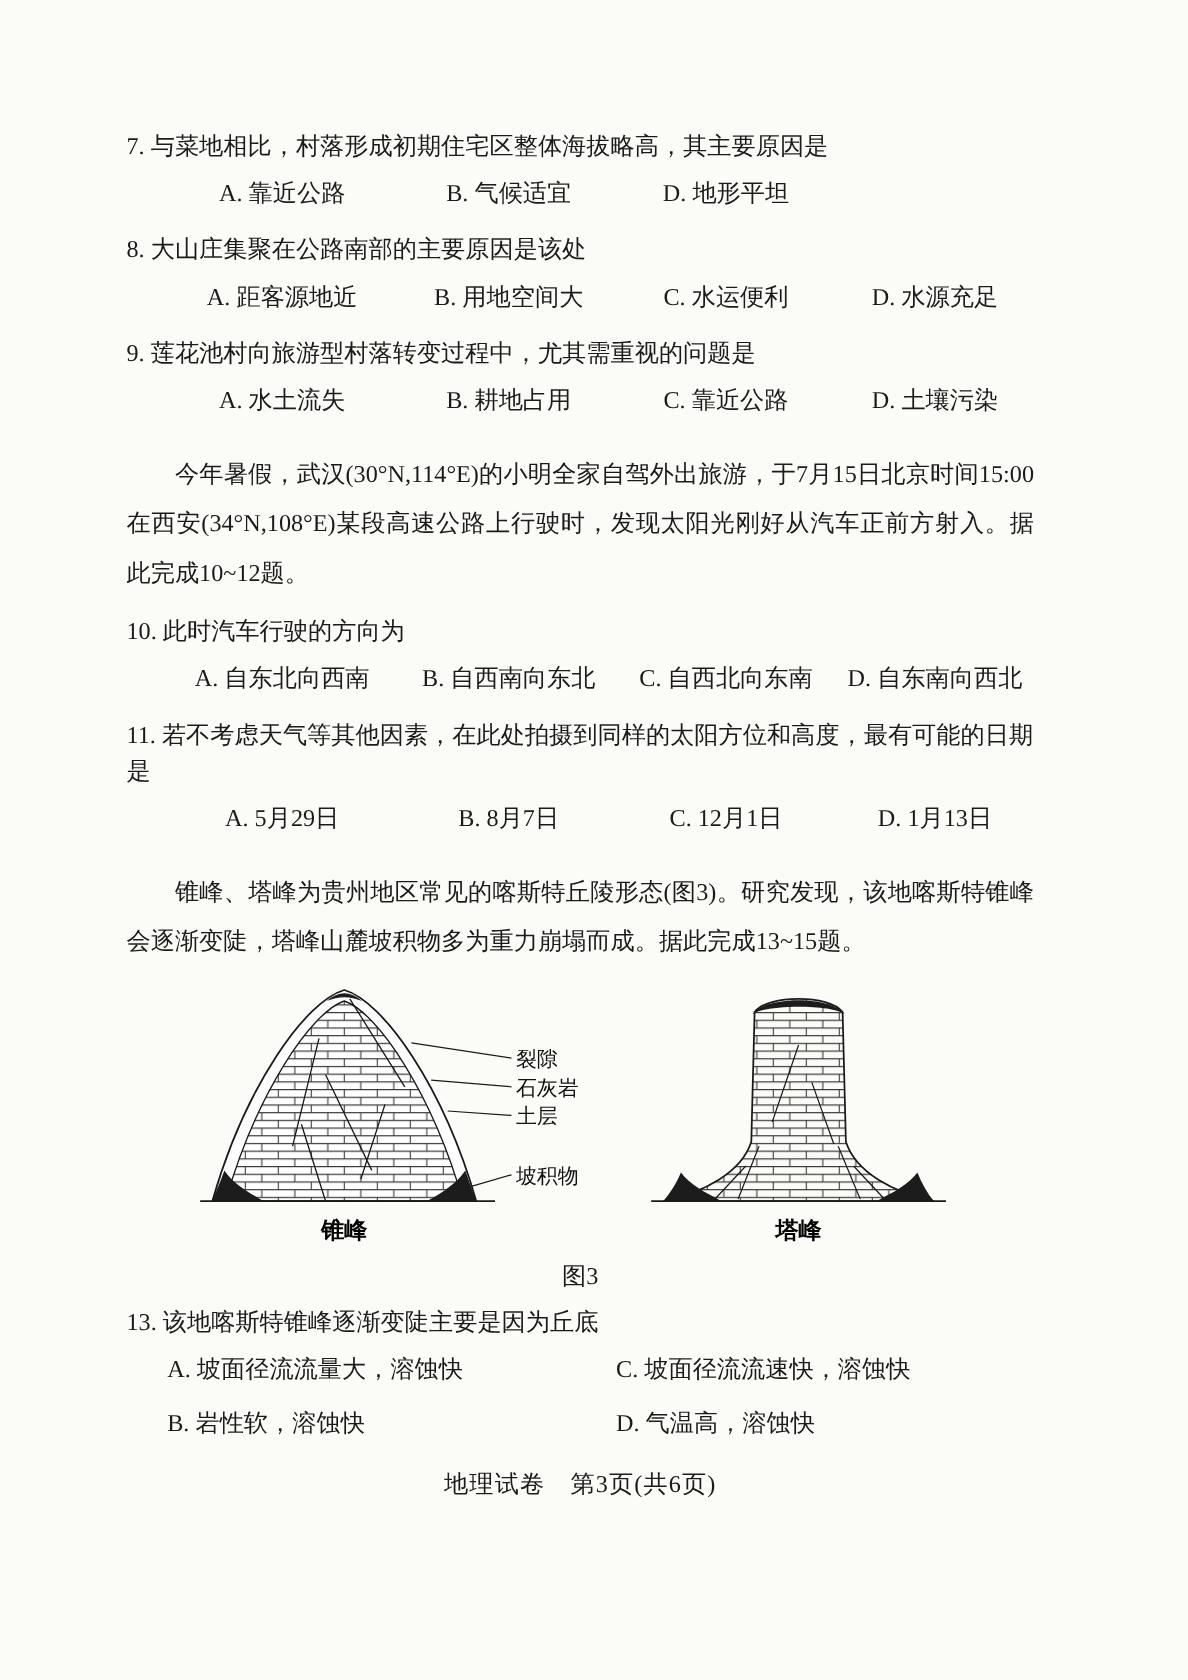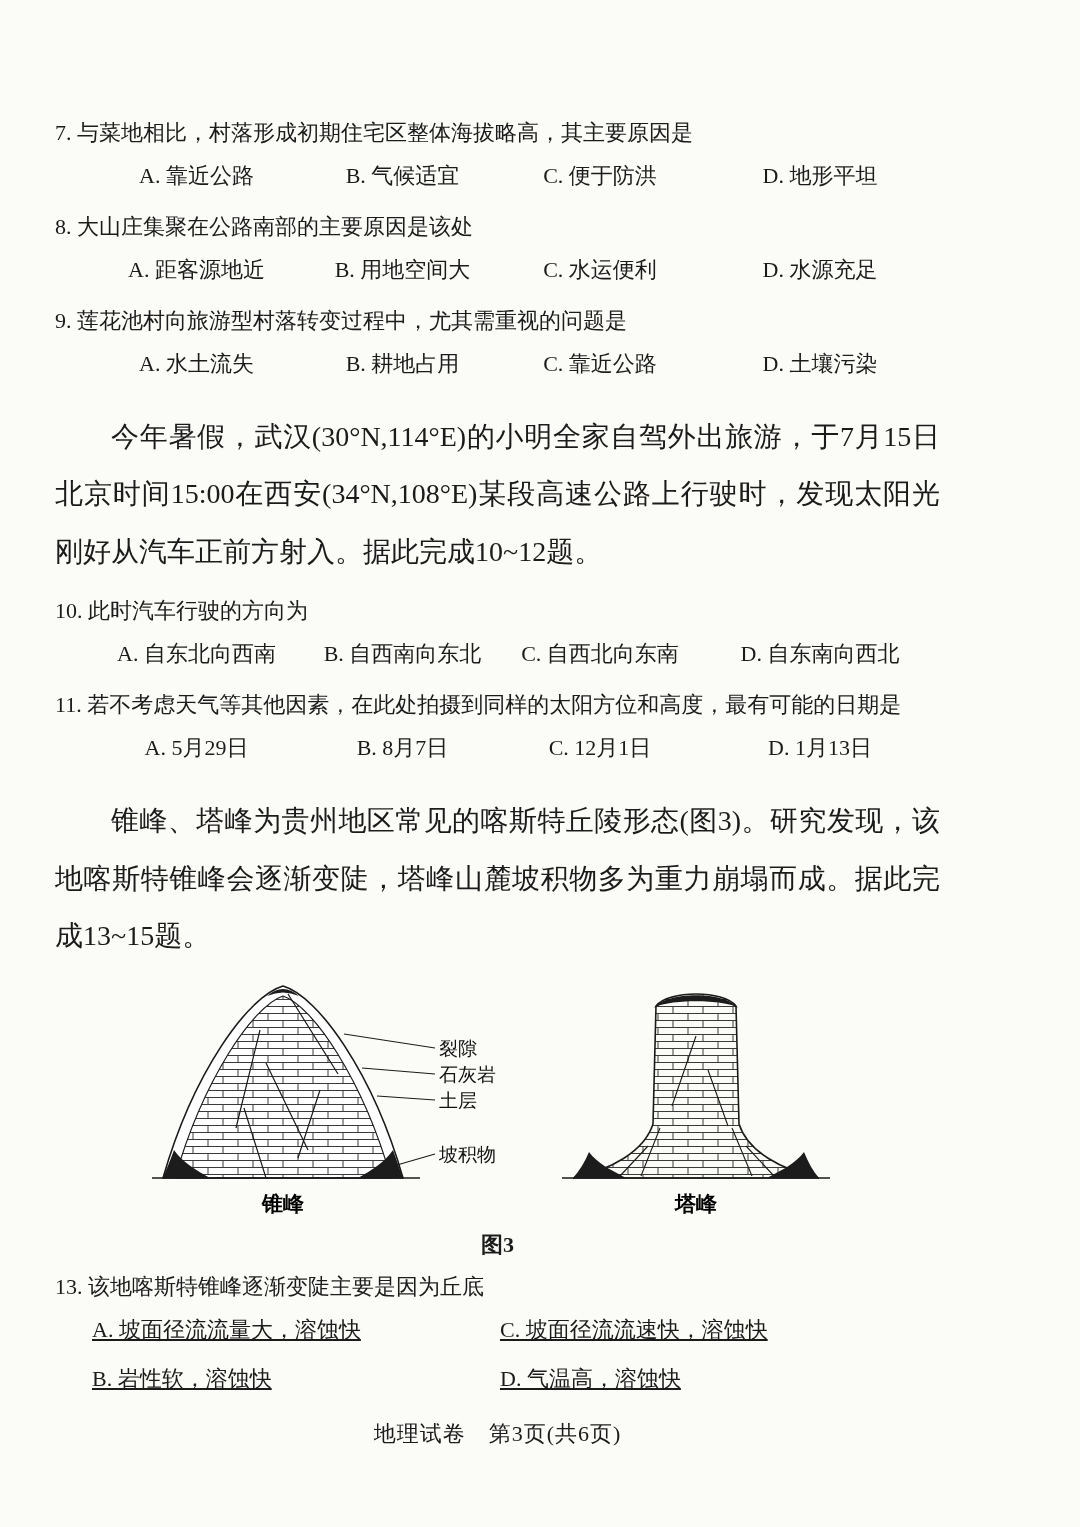--- a/index.html
+++ b/index.html
@@ -3,21 +3,21 @@
 <meta charset="utf-8">
 <style>
   html, body { margin: 0; padding: 0; background: #d8d8d4; }
   .page {
     position: relative;
     width: 1080px;
     height: 1527px;
     margin: 0 auto;
     background: #fbfbf8;
     box-sizing: border-box;
-    padding: 116px 140px 0 55px;
+    padding: 116px 140px 0 115px;
     font-family: "Liberation Serif", "DejaVu Serif", serif;
     color: #1b1b1b;
     overflow: hidden;
   }
   .stem {
     font-size: 22px;
     line-height: 1.5;
     margin: 0 0 10px 0;
   }
   .opts {
@@ -28,60 +28,58 @@
   }
   .opts4 {
     padding-left: 33px;
     grid-template-columns: 217px 195px 200px 1fr;
     text-align: center;
   }
   .opts2 {
     padding-left: 37px;
     grid-template-columns: 408px 1fr;
     row-gap: 16px;
-    text-decoration: underline;
   }
   .passage {
-    font-size: 28px;
+    font-size: 22px;
     line-height: 2.05;
     text-indent: 2em;
     text-align: justify;
     margin: 28px 0 14px 0;
   }
   .figure-block {
     width: 100%;
     text-align: center;
     margin: 4px 0 10px 0;
   }
   .fig-svg text {
     font-family: "Liberation Serif", "DejaVu Serif", serif;
   }
   .fig-caption {
     font-size: 22px;
-    font-weight: bold;
+    font-weight: normal;
     margin-top: 0px;
   }
   .footer {
     text-align: center;
     font-size: 22px;
     margin-top: 24px;
     letter-spacing: 1px;
   }
 </style>
 </head>
 <body>
 
 <div class="page">
 
   <section>
     <p class="stem">7. 与菜地相比，村落形成初期住宅区整体海拔略高，其主要原因是</p>
     <div class="opts opts4">
       <span>A. 靠近公路</span>
       <span>B. 气候适宜</span>
-      <span>C. 便于防洪</span>
       <span>D. 地形平坦</span>
     </div>
   </section>
 
   <section>
     <p class="stem">8. 大山庄集聚在公路南部的主要原因是该处</p>
     <div class="opts opts4">
       <span>A. 距客源地近</span>
       <span>B. 用地空间大</span>
       <span>C. 水运便利</span>

